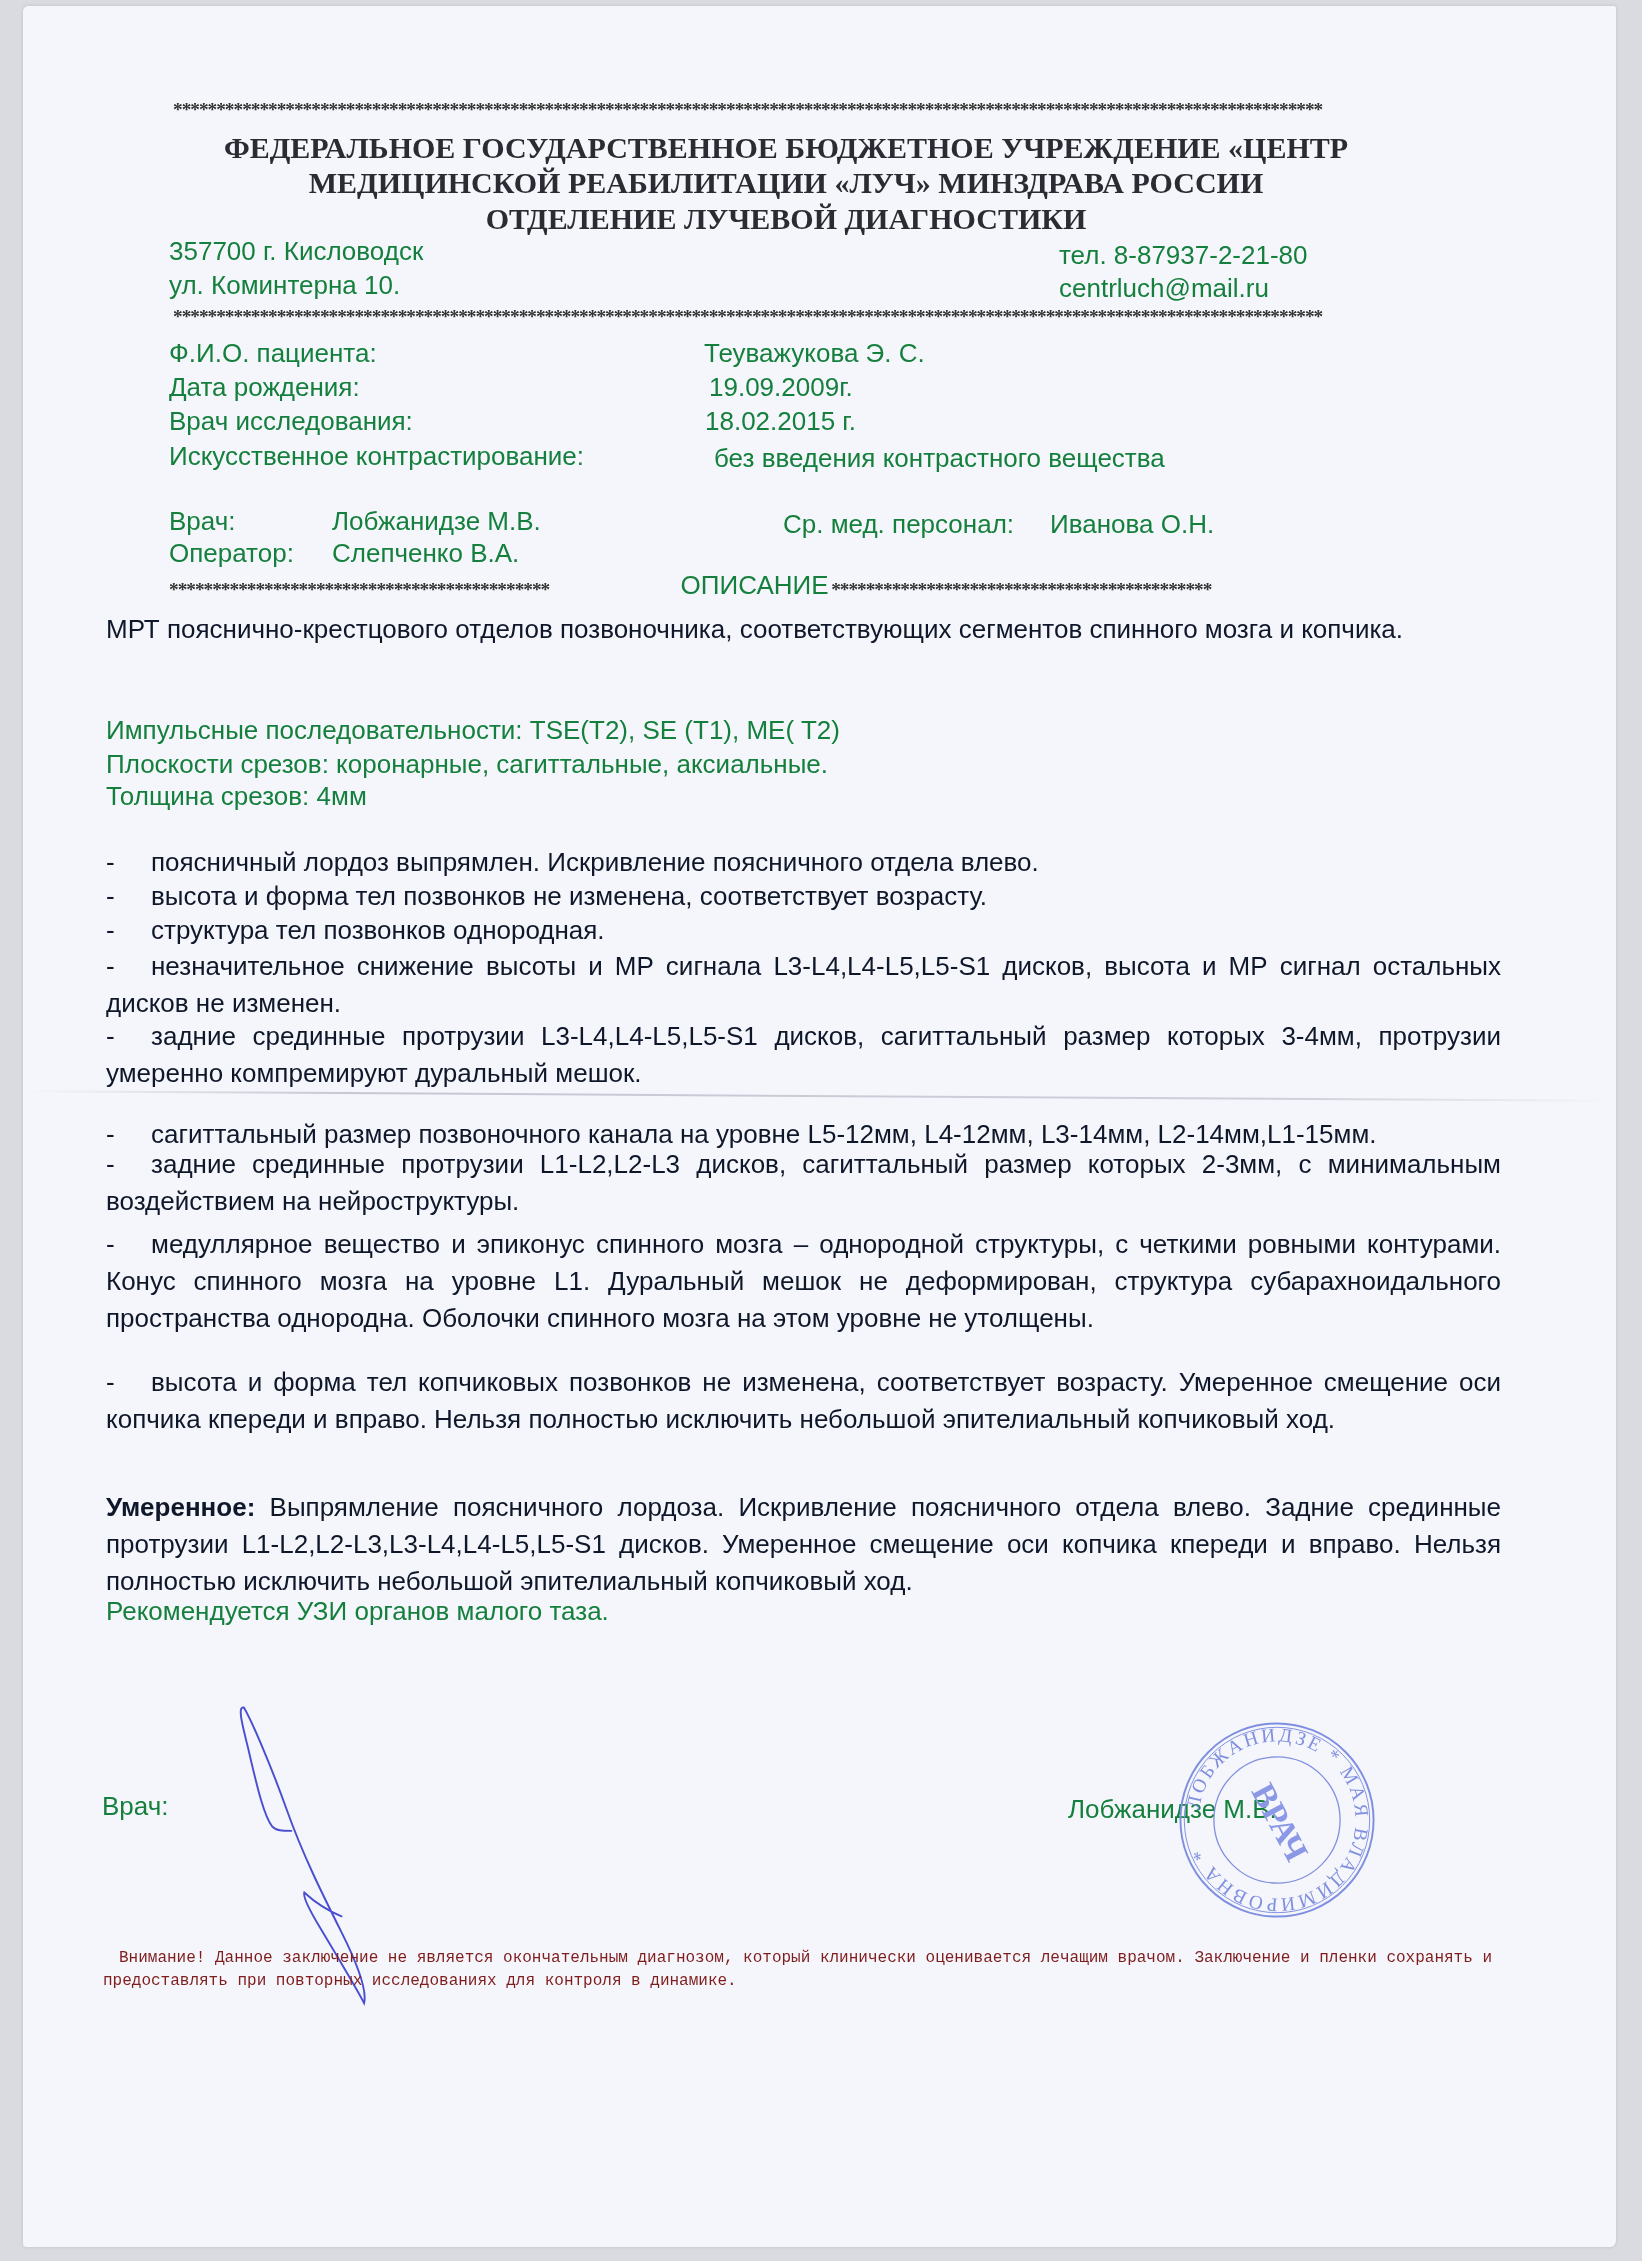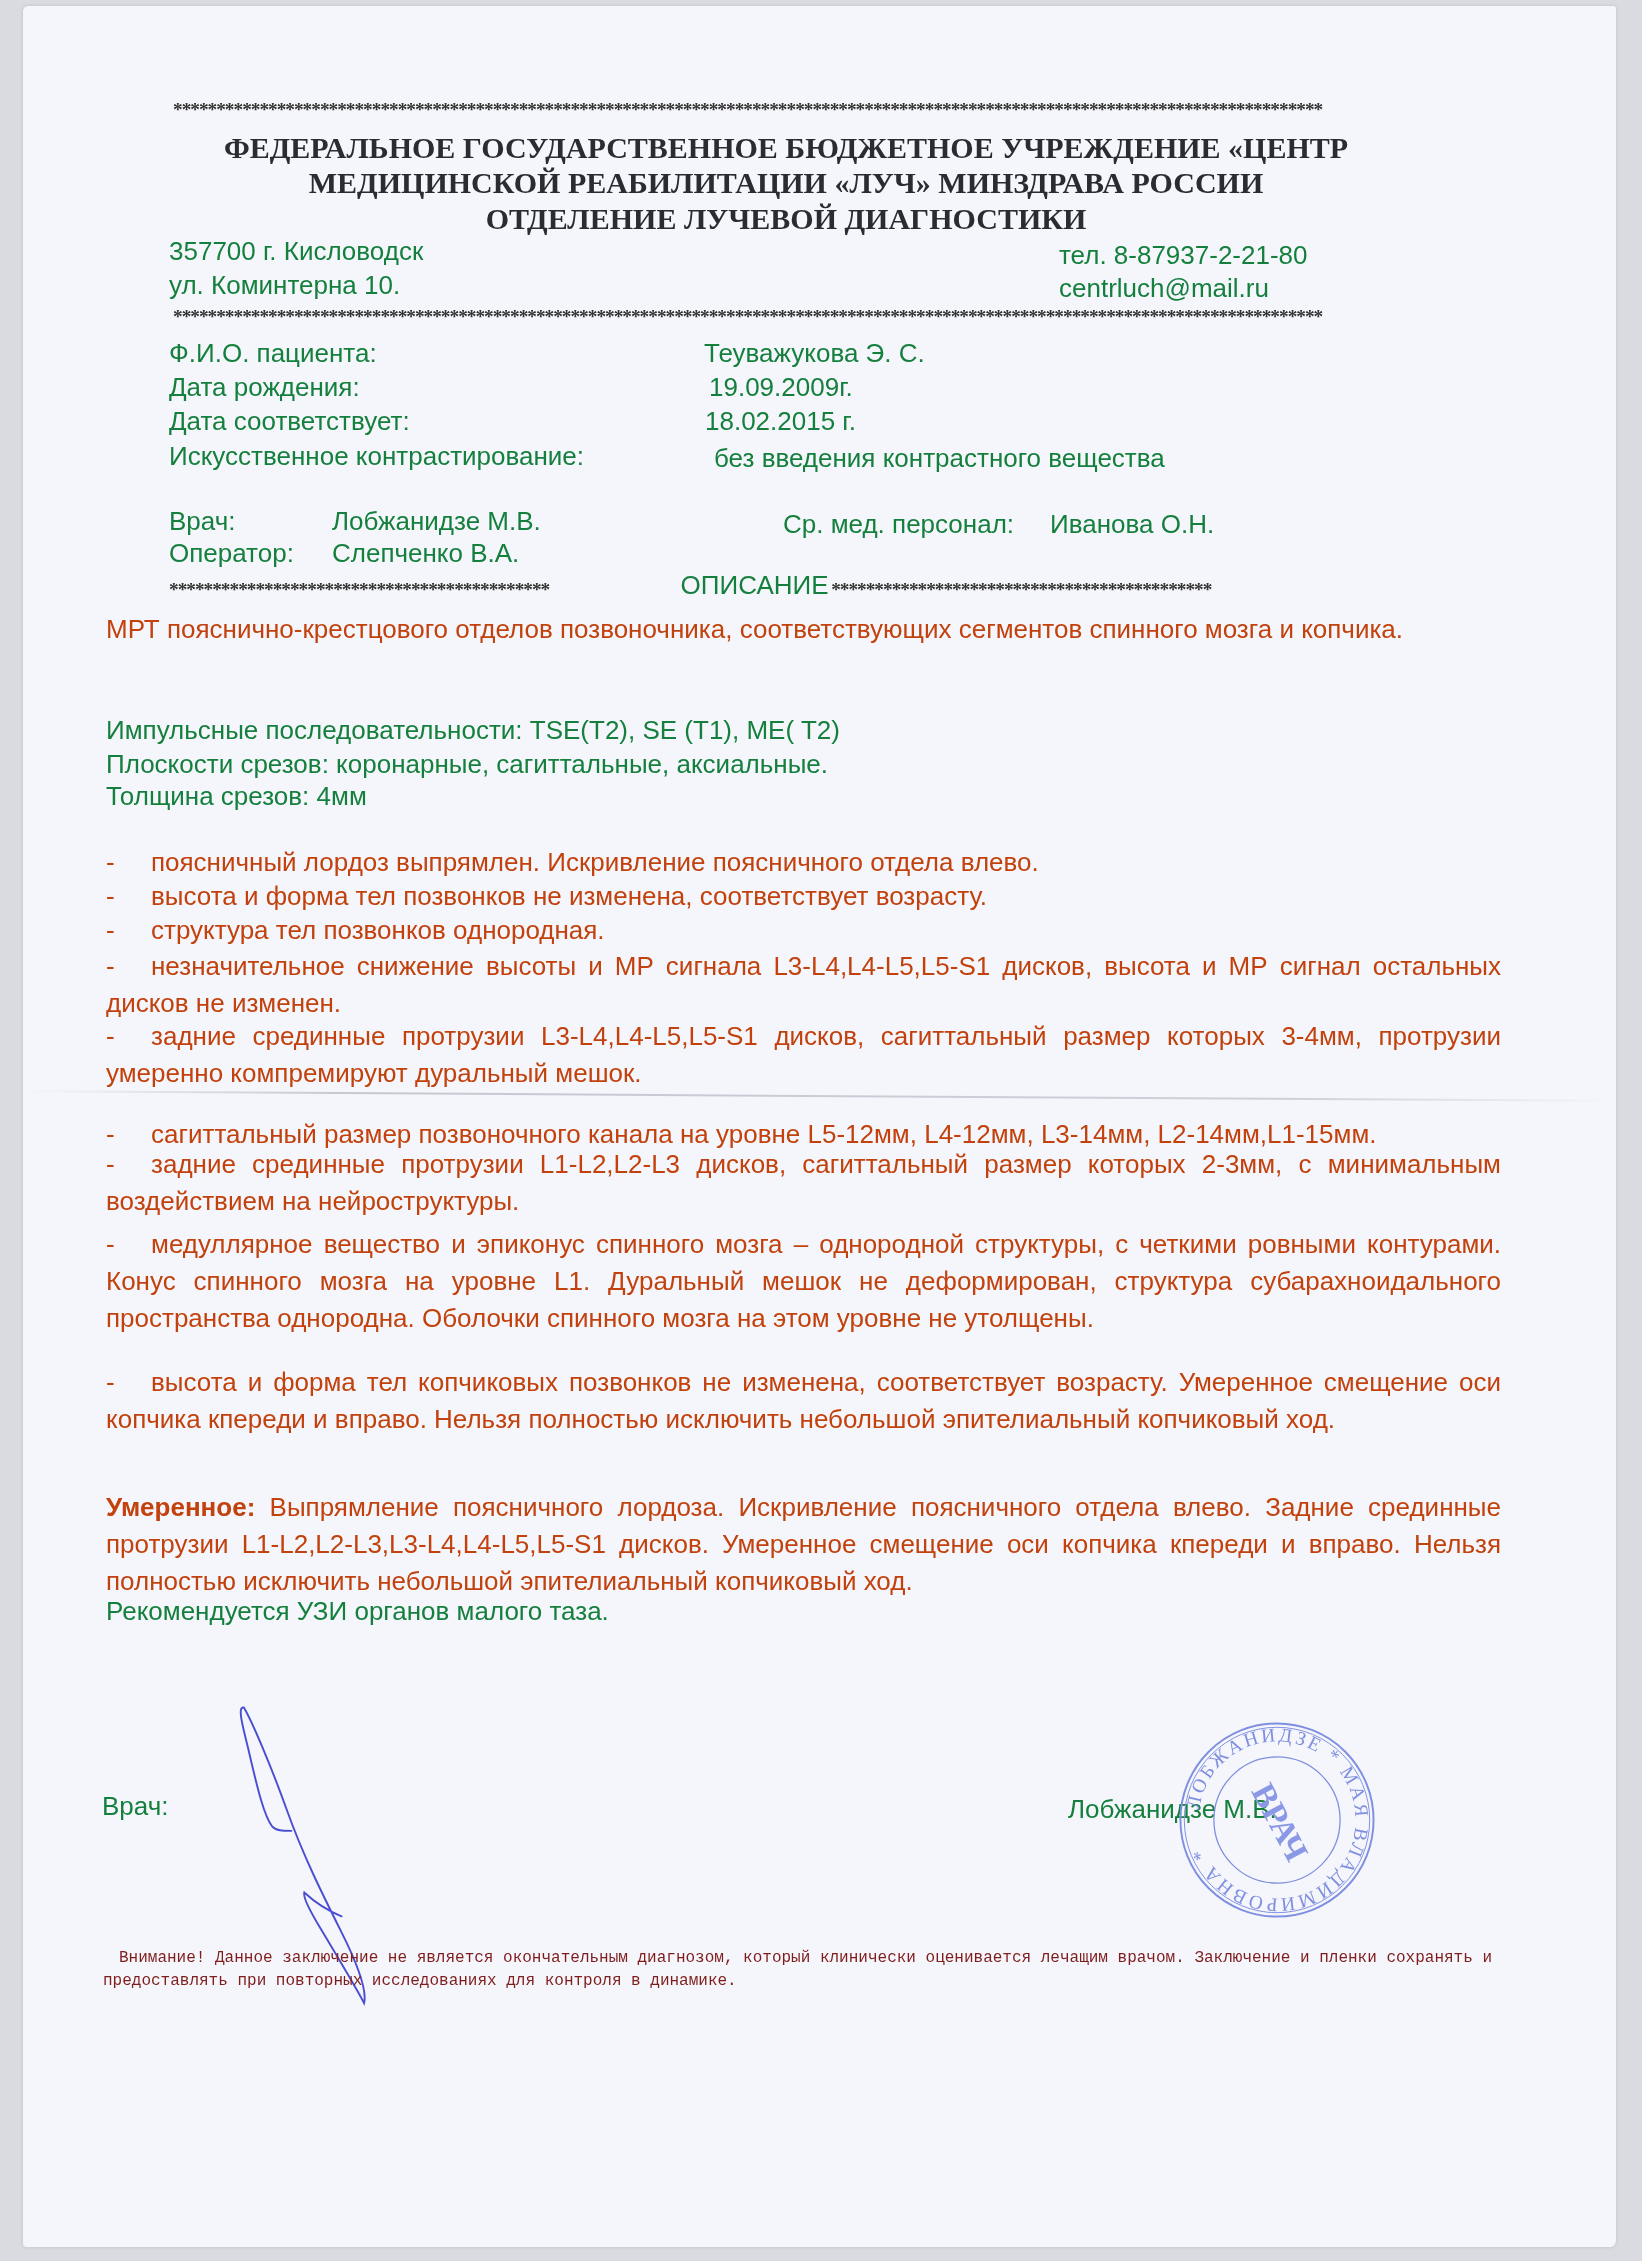--- a/index.html
+++ b/index.html
@@ -27,21 +27,21 @@
   }
   .hdr {
     font-family: "Liberation Serif", serif; font-weight: bold;
     font-size: 30px; color: #2b2b33; text-align: center;
     left: 174px; width: 1224px;
   }
   .t { font-family: "Liberation Sans", sans-serif; font-size: 26px; color: #15803d; }
   .para {
     position: absolute; left: 106px; width: 1395px;
     font-family: "Liberation Sans", sans-serif; font-size: 26px;
-    line-height: 37px; color: #c2410c; text-align: justify;
+    line-height: 37px; color: #0f172a; text-align: justify;
   }
   .para .dash { display: inline-block; width: 45px; }
   .bold { font-weight: bold; }
   .notice {
     position: absolute; left: 103px; width: 1404px;
     font-family: Liberation Mono, monospace; font-size: 16px;
     line-height: 23px; color: #7f1d1d;
   }
   .stamp { position: absolute; left: 1174px; top: 1717px; width: 206px; height: 206px; }
   .signature { position: absolute; left: 213px; top: 1688px; width: 180px; height: 341px; }
@@ -61,21 +61,21 @@
 <div class="abs t" style="left:169px; top:236px;">357700 г. Кисловодск</div>
 <div class="abs t" style="left:169px; top:270px;">ул. Коминтерна 10.</div>
 <div class="abs t" style="left:1059px; top:240px;">тел. 8-87937-2-21-80</div>
 <div class="abs t" style="left:1059px; top:273px;">centrluch@mail.ru</div>
 <div class="abs stars" style="left:173px; top:306px; width:1218px;">*************************************************************************************************************************************</div>
 
 <div class="abs t" style="left:169px; top:338px;">Ф.И.О. пациента:</div>
 <div class="abs t" style="left:704px; top:338px;">Теуважукова Э. С.</div>
 <div class="abs t" style="left:169px; top:372px;">Дата рождения:</div>
 <div class="abs t" style="left:709px; top:372px;">19.09.2009г.</div>
-<div class="abs t" style="left:169px; top:406px;">Дата соответствует:</div>
+<div class="abs t" style="left:169px; top:406px;">Врач исследования:</div>
 <div class="abs t" style="left:705px; top:406px;">18.02.2015 г.</div>
 <div class="abs t" style="left:169px; top:441px;">Искусственное контрастирование:</div>
 <div class="abs t" style="left:714px; top:443px;">без введения контрастного вещества</div>
 
 <div class="abs t" style="left:169px; top:506px;">Врач:</div>
 <div class="abs t" style="left:332px; top:506px;">Лобжанидзе М.В.</div>
 <div class="abs t" style="left:783px; top:509px;">Ср. мед. персонал:</div>
 <div class="abs t" style="left:1050px; top:509px;">Иванова О.Н.</div>
 <div class="abs t" style="left:169px; top:538px;">Оператор:</div>
 <div class="abs t" style="left:332px; top:538px;">Слепченко В.А.</div>

